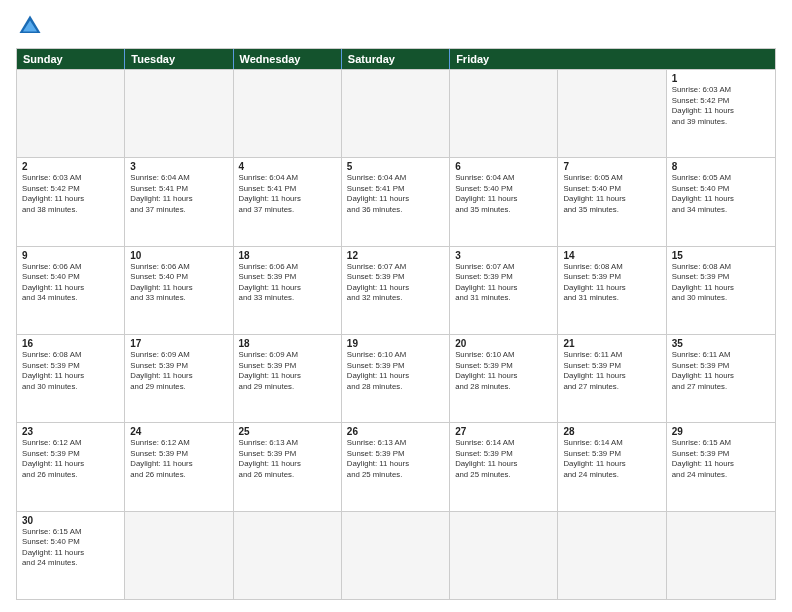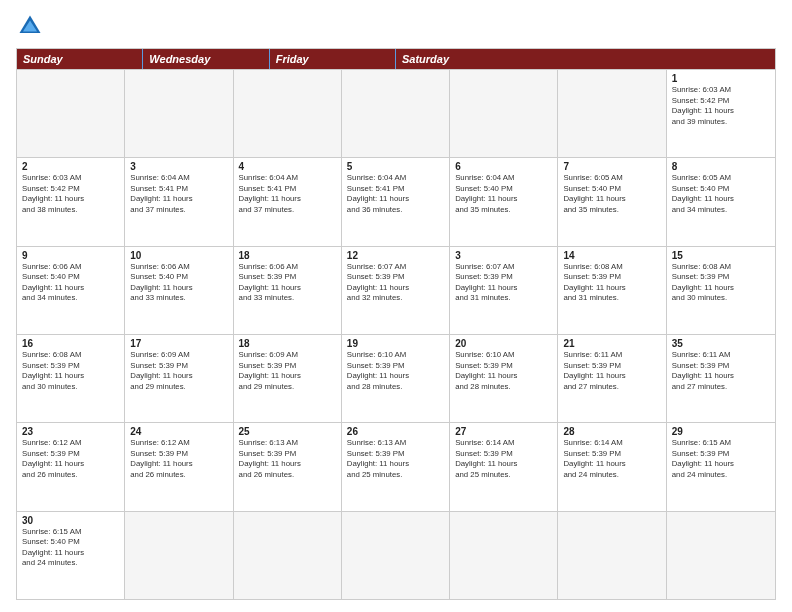--- a/index.html
+++ b/index.html
@@ -53,23 +53,22 @@
       color: #444;
     }
     .calendar {
       flex: 1;
       display: flex;
       flex-direction: column;
       border: 1px solid #ccc;
     }
     .cal-header-row {
       display: grid;
-      grid-template-columns: repeat(6, 1fr);
-      background: #7f1d1d;
-      font-style: italic;
+      grid-template-columns: repeat(7, 1fr);
+      background: #14532d;
     }
     .cal-header-cell {
       color: #fff;
       font-size: 11px;
       font-weight: bold;
       padding: 4px 6px;
       text-align: left;
       border-right: 1px solid #5a9adf;
     }
     .cal-header-cell:last-child { border-right: none; }
@@ -125,23 +124,24 @@
     </div>
     <div class="title-block">
       <div class="month-title"></div>
       <div class="subtitle"></div>
     </div>
   </div>
 
   <div class="calendar">
     <div class="cal-header-row" id="cal-header">
         <div class="cal-header-cell">Sunday</div>
+        <div class="cal-header-cell">Tuesday</div>
         <div class="cal-header-cell">Wednesday</div>
+        <div class="cal-header-cell">Saturday</div>
         <div class="cal-header-cell">Friday</div>
-        <div class="cal-header-cell">Saturday</div>
       </div>
     <div class="cal-body" id="cal-body">
         <div class="cal-row">
           <div class="cal-cell empty"></div>
           <div class="cal-cell empty"></div>
           <div class="cal-cell empty"></div>
           <div class="cal-cell empty"></div>
           <div class="cal-cell empty"></div>
           <div class="cal-cell empty"></div>
           <div class="cal-cell">

